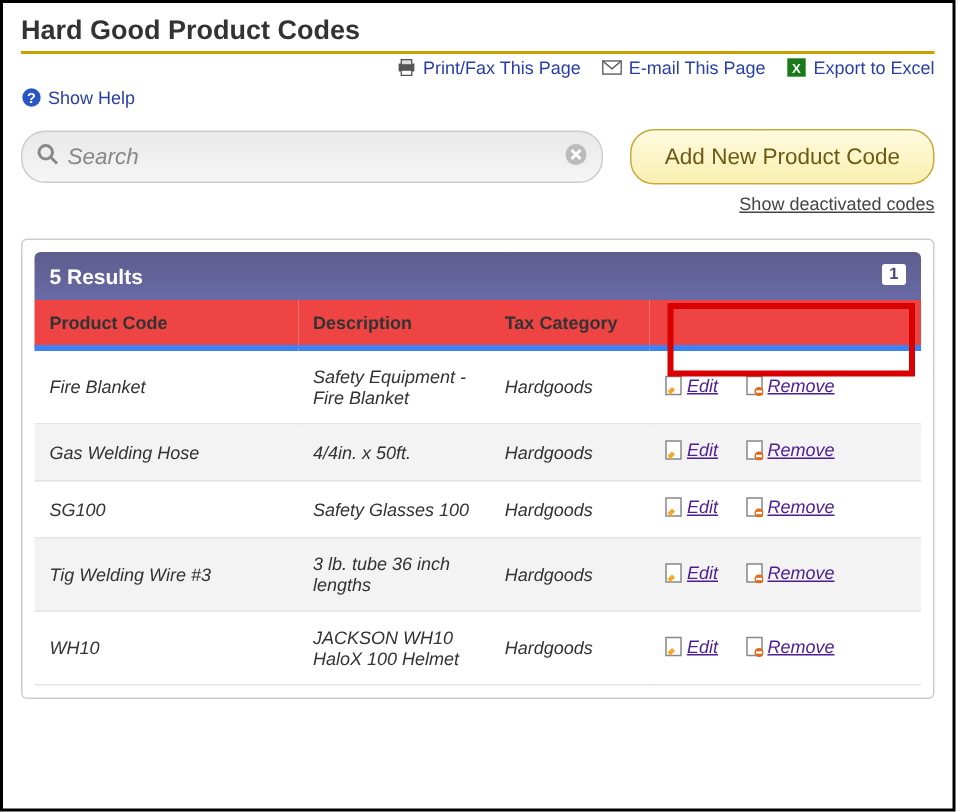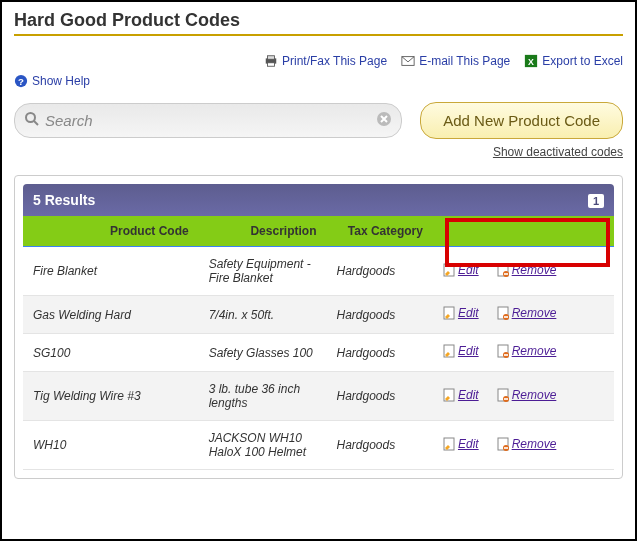--- a/index.html
+++ b/index.html
@@ -1,36 +1,36 @@
 <!DOCTYPE html>
 <html><head>
 <meta charset="utf-8">
 <style>
   * { box-sizing: border-box; margin: 0; padding: 0; }
   body { font-family: Verdana, Arial, sans-serif; font-size: 12px; color: #333; background: #fff; border: 2px solid #000; width: 637px; height: 541px; overflow: hidden; }
   .page { padding: 8px 12px; }
-  .title { font-size: 18px; font-weight: bold; color: #333; padding-bottom: 3px; border-bottom: 2px solid #c8a000; margin-bottom: 18px; }
+  .title { font-size: 18px; font-weight: bold; color: #333; padding-bottom: 3px; border-bottom: 2px solid #c8a000; margin-bottom: 2px; }
   .toolbar { display: flex; justify-content: flex-end; gap: 14px; margin-bottom: 6px; }
   .tool-link { color: #2a3ea6; text-decoration: none; font-size: 12px; display: inline-flex; align-items: center; gap: 4px; cursor: pointer; justify-content: flex-end; }
   .help { color: #2a3ea6; display: inline-flex; align-items: center; gap: 4px; margin-bottom: 14px; cursor: pointer; }
   .icon { display: inline-block; width: 14px; height: 14px; }
   .row1 { display: flex; gap: 18px; align-items: center; margin-bottom: 6px; }
   .search-wrap { flex: 1; position: relative; }
   .search { width: 100%; padding: 8px 30px 8px 30px; border: 1px solid #ccc; border-radius: 16px; font-size: 15px; background: linear-gradient(#e9e9e9,#f5f5f5); color: #888; font-style: italic; }
   .search::placeholder { color: #888; font-style: italic; }
   .search-icon { position: absolute; left: 10px; top: 8px; width: 16px; height: 16px; }
   .clear-icon { position: absolute; right: 10px; top: 8px; width: 16px; height: 16px; cursor: pointer; }
   .addbtn { background: linear-gradient(#fffbe0,#f9efb0); border: 1px solid #c9a83a; border-radius: 16px; padding: 9px 22px; font-size: 15px; color: #6a5a15; cursor: pointer; font-family: inherit; }
   .deact { text-align: right; margin-bottom: 16px; }
   .deact a { color: #444; text-decoration: underline; font-size: 12px; cursor: pointer; }
   .panel { border: 1px solid #ccc; border-radius: 4px; padding: 8px; }
-  .panel-head { background: linear-gradient(#5d5d8f,#6a6aa6); color: #fff; font-weight: bold; font-size: 14px; padding: 8px 10px; border-radius: 4px 4px 0 0; display: flex; justify-content: space-between; align-items: flex-end; }
+  .panel-head { background: linear-gradient(#5d5d8f,#6a6aa6); color: #fff; font-weight: bold; font-size: 14px; padding: 8px 10px; border-radius: 4px 4px 0 0; display: flex; justify-content: space-between; align-items: flex-start; }
   .page-badge { background: #fff; color: #4a4a7a; font-size: 11px; font-weight: bold; padding: 1px 5px; border-radius: 2px; }
   table { width: 100%; border-collapse: collapse; }
-  thead th { background: #84cc16; color: #333; font-size: 12px; font-weight: bold; text-align: right; padding: 8px 10px; border-bottom: 1px solid #3b82f6; }
+  thead th { background: #ef4444; color: #333; font-size: 12px; font-weight: bold; text-align: left; padding: 8px 10px; border-bottom: 4px solid #3b82f6; }
   tbody td { padding: 10px 10px; vertical-align: middle; font-size: 12px; border-bottom: 1px solid #e4e4e4; font-style: italic; }
   tbody tr:nth-child(even) td { background: #f3f3f3; }
   .action { color: #4c1d95; text-decoration: underline; cursor: pointer; display: inline-flex; align-items: center; gap: 3px; }
   .col-actions { text-align: left; white-space: nowrap; }
   .col-actions .action + .action { margin-left: 18px; }
   .highlight { position: absolute; border: 4px solid #d80000; pointer-events: none; }
   .rel { position: relative; }
   svg { display: block; }
 </style>
 </head>
@@ -135,22 +135,22 @@
                   <svg width="12" height="14" viewBox="0 0 12 14">
                     <rect x="1" y="1" width="10" height="12" fill="#fff" stroke="#888"></rect>
                     <circle cx="9" cy="11" r="3" fill="#e06a1a"></circle>
                     <rect x="7" y="10.2" width="4" height="1.6" fill="#fff"></rect>
                   </svg>
                 </span>
                 <span>Remove</span>
               </a></td>
           </tr>
           <tr>
-            <td>Gas Welding Hard</td>
-            <td>7/4in. x 50ft.</td>
+            <td>Gas Welding Hose</td>
+            <td>4/4in. x 50ft.</td>
             <td>Hardgoods</td>
             <td class="col-actions"><a class="action">
                 <span>
                   <svg width="12" height="14" viewBox="0 0 12 14">
                     <rect x="1" y="1" width="10" height="12" fill="#fff" stroke="#888"></rect>
                     <path d="M2 11 L5 8 L7 10 L4 13 Z" fill="#f5a623"></path>
                   </svg>
                 </span>
                 <span>Edit</span>
               </a><a class="action">

